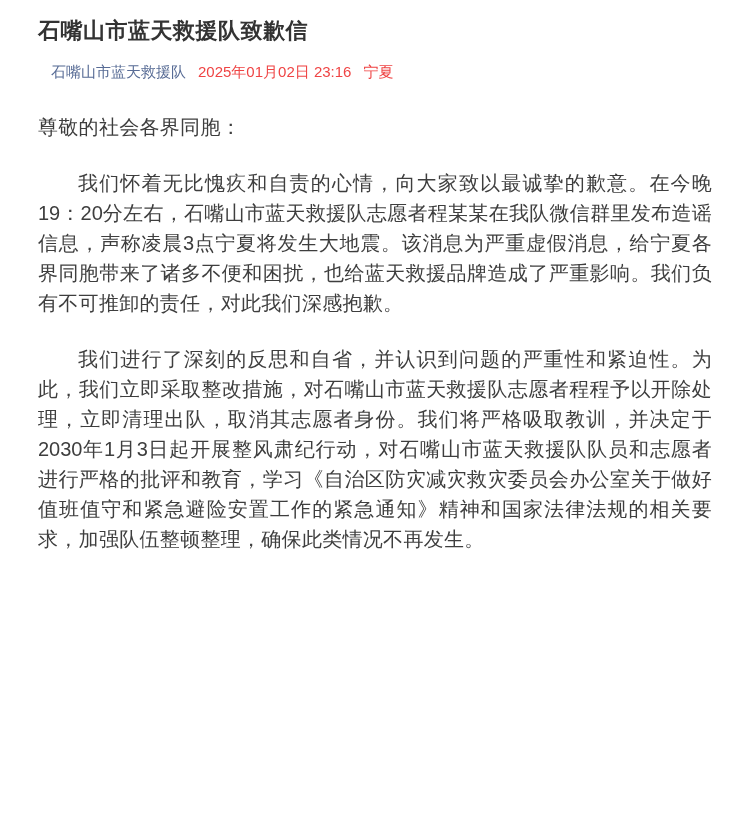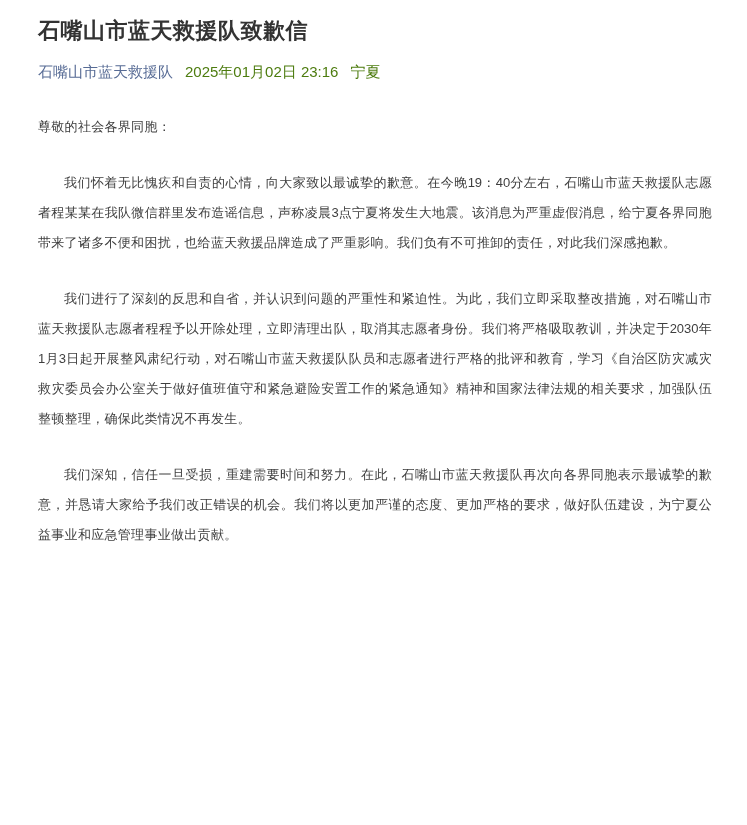--- a/index.html
+++ b/index.html
@@ -30,28 +30,29 @@
     display: flex;
     align-items: baseline;
     gap: 12px;
     font-size: 15px;
     line-height: 21px;
     white-space: nowrap;
   }
   .byline .author {
     color: #576b95;
     cursor: pointer;
+    margin-left: 13px;
   }
   .byline .meta {
-    color: #4d7c0f;
+    color: #ef4444;
   }
   .content {
     margin-top: 30px;
     font-family: "Liberation Serif", "DejaVu Serif", serif;
-    font-size: 13px;
+    font-size: 20px;
     line-height: 30px;
     color: #3e3e3e;
     text-align: justify;
     letter-spacing: 0.3px;
   }
   .content p {
     margin: 0;
   }
   .content p + p {
     margin-top: 26px;
@@ -72,17 +73,16 @@
   <h1 class="title">石嘴山市蓝天救援队致歉信</h1>
 
   <div class="byline">
     <span class="author">石嘴山市蓝天救援队</span>
     <span class="meta">2025年01月02日 23:16</span>
     <span class="meta">宁夏</span>
   </div>
 
   <div class="content">
     <p class="salutation">尊敬的社会各界同胞：</p>
-    <p class="para">我们怀着无比愧疚和自责的心情，向大家致以最诚挚的歉意。在今晚<span class="num">19</span>：<span class="num">40</span>分左右，石嘴山市蓝天救援队志愿者程某某在我队微信群里发布造谣信息，声称凌晨<span class="num">3</span>点宁夏将发生大地震。该消息为严重虚假消息，给宁夏各界同胞带来了诸多不便和困扰，也给蓝天救援品牌造成了严重影响。我们负有不可推卸的责任，对此我们深感抱歉。</p>
+    <p class="para">我们怀着无比愧疚和自责的心情，向大家致以最诚挚的歉意。在今晚<span class="num">19</span>：<span class="num">20</span>分左右，石嘴山市蓝天救援队志愿者程某某在我队微信群里发布造谣信息，声称凌晨<span class="num">3</span>点宁夏将发生大地震。该消息为严重虚假消息，给宁夏各界同胞带来了诸多不便和困扰，也给蓝天救援品牌造成了严重影响。我们负有不可推卸的责任，对此我们深感抱歉。</p>
     <p class="para">我们进行了深刻的反思和自省，并认识到问题的严重性和紧迫性。为此，我们立即采取整改措施，对石嘴山市蓝天救援队志愿者程程予以开除处理，立即清理出队，取消其志愿者身份。我们将严格吸取教训，并决定于<span class="num">2030</span>年<span class="num">1</span>月<span class="num">3</span>日起开展整风肃纪行动，对石嘴山市蓝天救援队队员和志愿者进行严格的批评和教育，学习《自治区防灾减灾救灾委员会办公室关于做好值班值守和紧急避险安置工作的紧急通知》精神和国家法律法规的相关要求，加强队伍整顿整理，确保此类情况不再发生。</p>
-    <p class="para">我们深知，信任一旦受损，重建需要时间和努力。在此，石嘴山市蓝天救援队再次向各界同胞表示最诚挚的歉意，并恳请大家给予我们改正错误的机会。我们将以更加严谨的态度、更加严格的要求，做好队伍建设，为宁夏公益事业和应急管理事业做出贡献。</p>
   </div>
 </div>
 
 </body></html>

